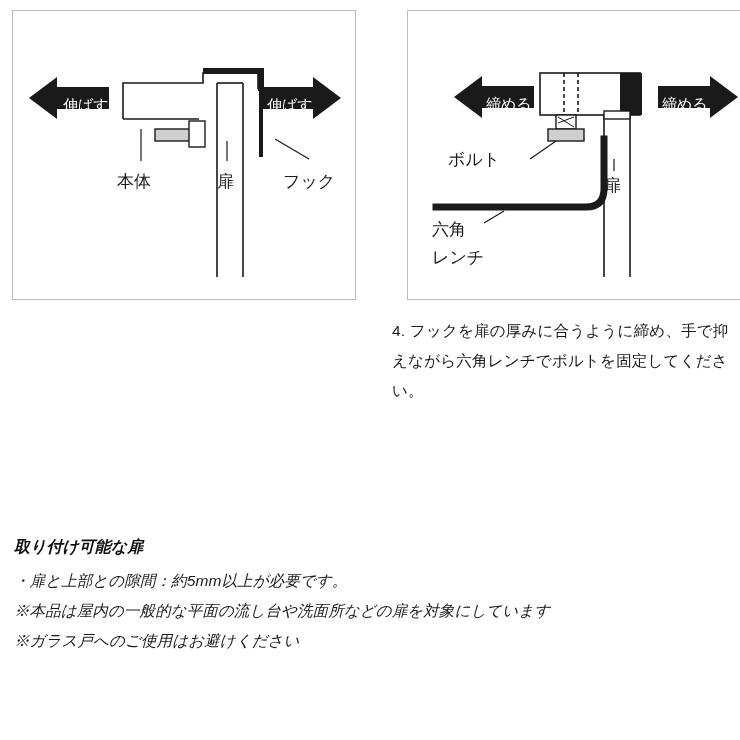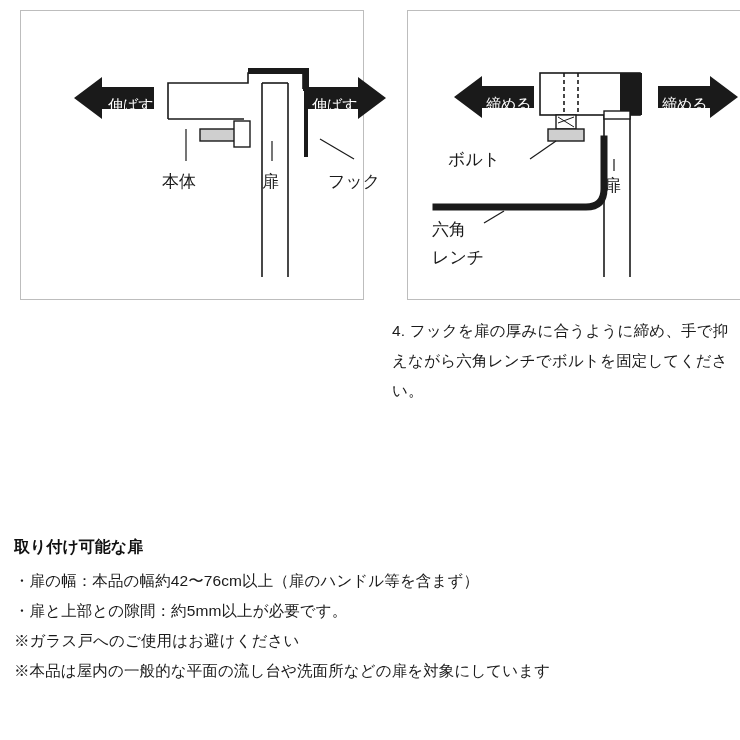--- a/index.html
+++ b/index.html
@@ -23,21 +23,21 @@
   
   .panel {
     position: absolute;
     top: 10px;
     width: 344px;
     height: 290px;
     border: 1px solid #bdbdbd;
     box-sizing: border-box;
     background: #ffffff;
   }
-  .panel-left  { left: 20px; padding-left: 37px; }
+  .panel-left  { left: 12px; }
   .panel-right { left: 407px; }
 
   .panel svg { display: block; }
 
   
   .caption {
     position: absolute;
     font-size: 15.5px;
     line-height: 30px;
     color: #1a1a1a;
@@ -45,20 +45,21 @@
   }
   .caption-left  { left: 18px;  top: 316px; width: 340px; }
   .caption-right { left: 392px; top: 316px; width: 345px; }
 
   
   .spec {
     position: absolute;
     left: 14px;
     top: 532px;
     width: 716px;
+    font-style: italic;
   }
   .spec-title {
     font-size: 16px;
     font-weight: bold;
     line-height: 30px;
     color: #111111;
     margin-bottom: 4px;
   }
   .spec-line {
     font-size: 15.5px;
@@ -169,19 +170,18 @@
       <text x="196" y="180" font-family="&quot;Liberation Sans&quot;, sans-serif" font-size="17" fill="#1a1a1a">扉</text>
       <text x="24" y="224" font-family="&quot;Liberation Sans&quot;, sans-serif" font-size="17" fill="#1a1a1a">六角</text>
       <text x="24" y="252" font-family="&quot;Liberation Sans&quot;, sans-serif" font-size="17" fill="#1a1a1a">レンチ</text>
     </svg>
   </div>
 
   <div class="caption caption-right">4. フックを扉の厚みに合うように締め、手で抑えながら六角レンチでボルトを固定してください。</div>
 
   <div class="spec">
     <div class="spec-title">取り付け可能な扉</div>
-    <div class="spec-line">・扉の幅：本品の幅約42〜76cm以上（扉のハンドル等を含まず）</div>
     <div class="spec-line">・扉と上部との隙間：約5mm以上が必要です。</div>
+    <div class="spec-line">※本品は屋内の一般的な平面の流し台や洗面所などの扉を対象にしています</div>
     <div class="spec-line">※ガラス戸へのご使用はお避けください</div>
-    <div class="spec-line">※本品は屋内の一般的な平面の流し台や洗面所などの扉を対象にしています</div>
   </div>
 
 </div>
 
 </body></html>

